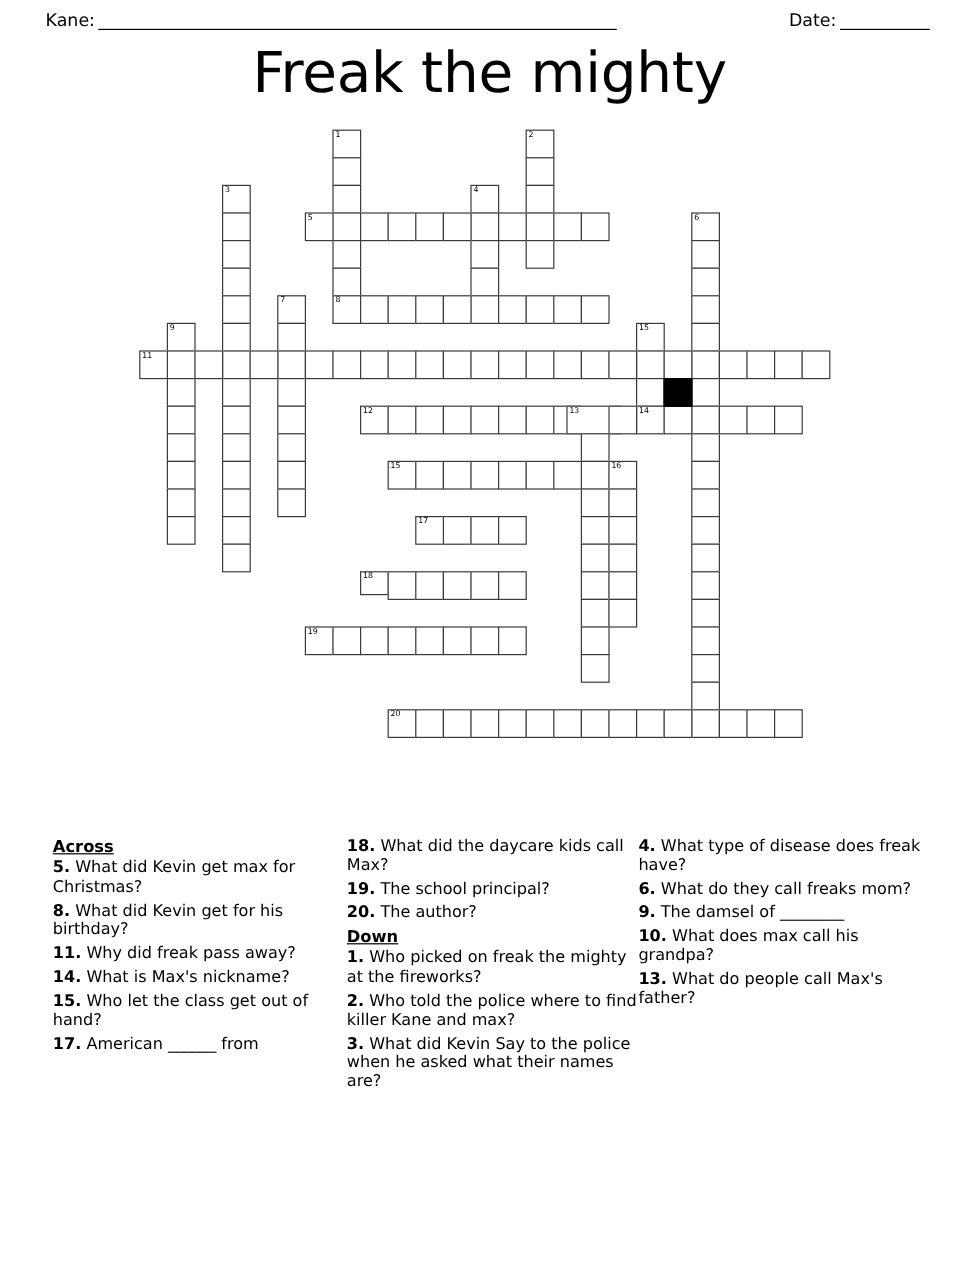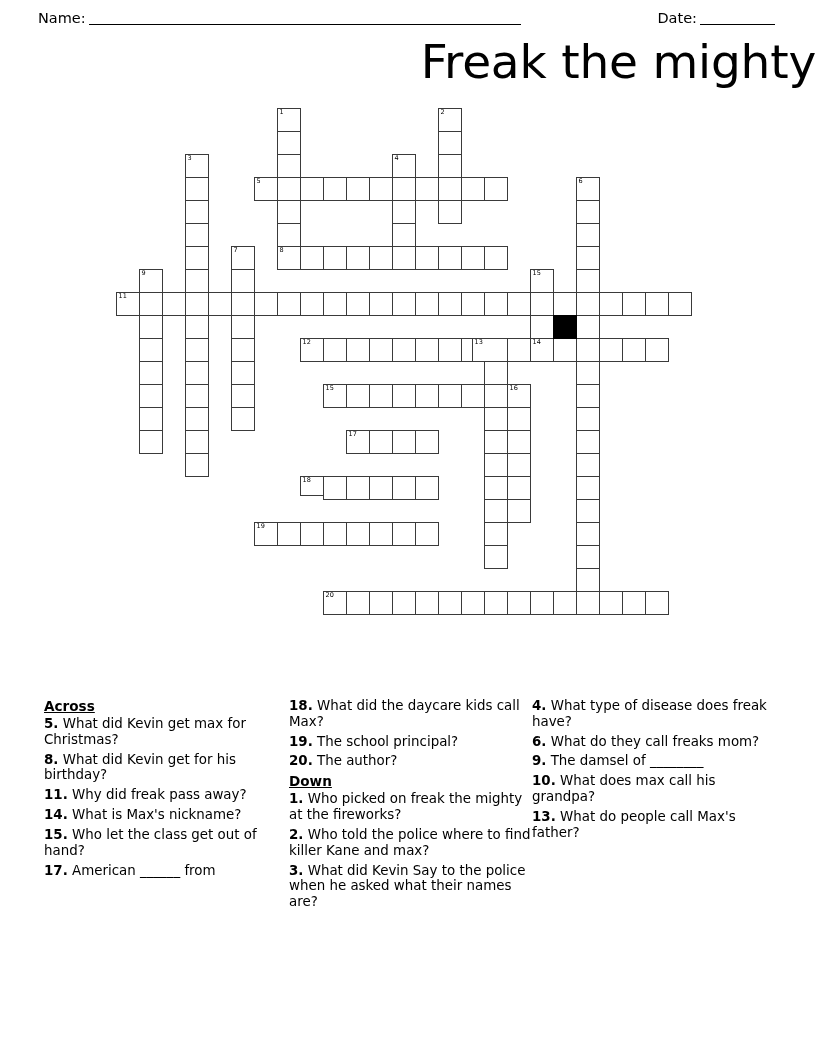--- a/index.html
+++ b/index.html
@@ -38,21 +38,21 @@
   .field-rule.name-rule { flex: 0 0 432px; }
   .field-rule.date-rule { flex: 0 0 75px; }
   .spacer-gap { flex: 1 1 auto; }
 
   
   .puzzle-title {
     position: absolute;
     left: 0;
     top: 36px;
     width: 816px;
-    text-align: right;
+    text-align: center;
     font-size: 47px;
     font-weight: 400;
     letter-spacing: -0.2px;
     line-height: 1.1;
   }
 
   
   #grid-area {
     position: absolute;
     left: 0;
@@ -113,21 +113,21 @@
   }
   .clue-num {
     font-weight: bold;
   }
   .clue-text { font-weight: normal; }
 </style>
 </head>
 <body>
 
 <div class="header-row">
-  <span>Name:</span>
+  <span>Kane:</span>
   <span class="field-rule name-rule"></span>
   <span class="spacer-gap"></span>
   <span>Date:</span>
   <span class="field-rule date-rule"></span>
 </div>
 
 <div class="puzzle-title">Freak the mighty</div>
 
 <div id="grid-area">
     <div class="cell" style="left: 277px; top: 108px; width: 24px; height: 24px;">

